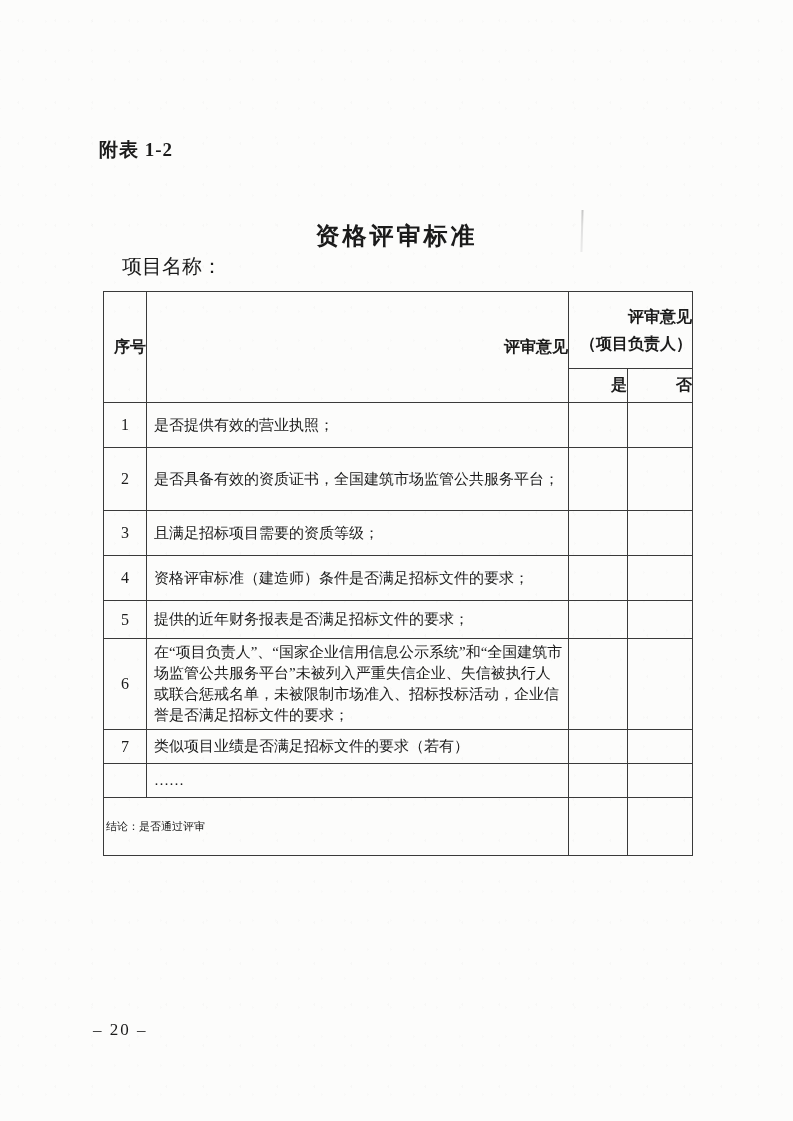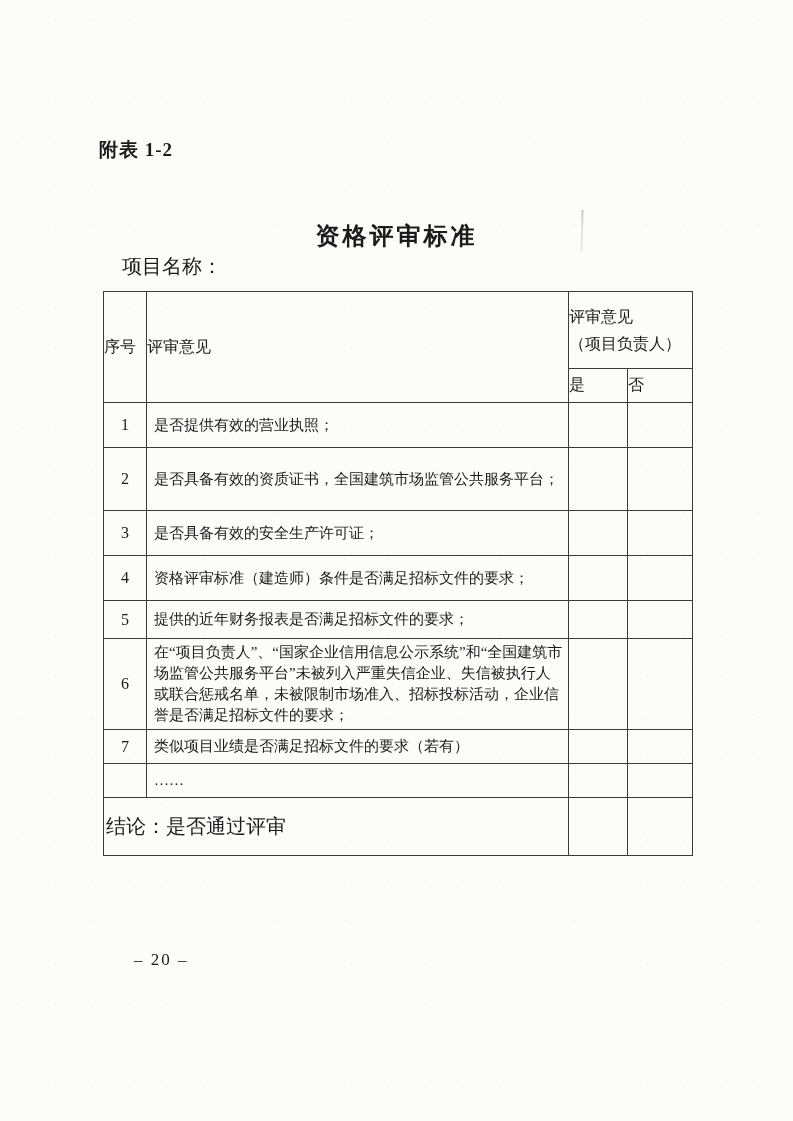--- a/index.html
+++ b/index.html
@@ -68,59 +68,58 @@
     table-layout: fixed;
   }
   .review-table th,
   .review-table td {
     border: 1.5px solid #3a3a3a;
     padding: 0;
     vertical-align: middle;
     font-weight: normal;
   }
   .review-table th {
-    font-weight: normal;
+    font-weight: bold;
     font-size: 16px;
-    text-align: left;
+    text-align: right;
   }
   .opinion-header { line-height: 27px; font-size: 16px; }
   td.cell-no {
     text-align: center;
     font-size: 16px;
   }
   td.cell-content {
     text-align: left;
     padding: 3px 4px 3px 7px;
     font-size: 15px;
     line-height: 21px;
   }
   td.cell-mark { background: transparent; }
   td.cell-conclusion {
     text-align: left;
     padding: 3px 4px 3px 2px;
-    font-size: 20px;
+    font-size: 11px;
   }
   thead tr.hdr-main  { height: 77px; }
   thead tr.hdr-sub   { height: 34px; }
   tbody tr.r1 { height: 45px; }
   tbody tr.r2 { height: 63px; }
   tbody tr.r3 { height: 45px; }
   tbody tr.r4 { height: 45px; }
   tbody tr.r5 { height: 38px; }
   tbody tr.r6 { height: 91px; }
   tbody tr.r7 { height: 34px; }
   tbody tr.r8 { height: 34px; }
   tbody tr.r-conclusion { height: 58px; }
   .page-number {
     position: absolute;
     left: 93px;
-    top: 950px;
+    top: 1020px;
     font-size: 17px;
     letter-spacing: 2px;
-    margin-left: 41px;
   }
 </style>
 </head>
 <body>
 
 <div class="page">
 
   <div class="appendix-label">附表 1-2</div>
 
   <div class="doc-title">资格评审标准</div>
@@ -158,21 +157,21 @@
         <td class="cell-mark"></td>
       </tr>
       <tr class="r2">
         <td class="cell-no">2</td>
         <td class="cell-content">是否具备有效的资质证书，全国建筑市场监管公共服务平台；</td>
         <td class="cell-mark"></td>
         <td class="cell-mark"></td>
       </tr>
       <tr class="r3">
         <td class="cell-no">3</td>
-        <td class="cell-content">是否具备有效的安全生产许可证；</td>
+        <td class="cell-content">且满足招标项目需要的资质等级；</td>
         <td class="cell-mark"></td>
         <td class="cell-mark"></td>
       </tr>
       <tr class="r4">
         <td class="cell-no">4</td>
         <td class="cell-content">资格评审标准（建造师）条件是否满足招标文件的要求；</td>
         <td class="cell-mark"></td>
         <td class="cell-mark"></td>
       </tr>
       <tr class="r5">

